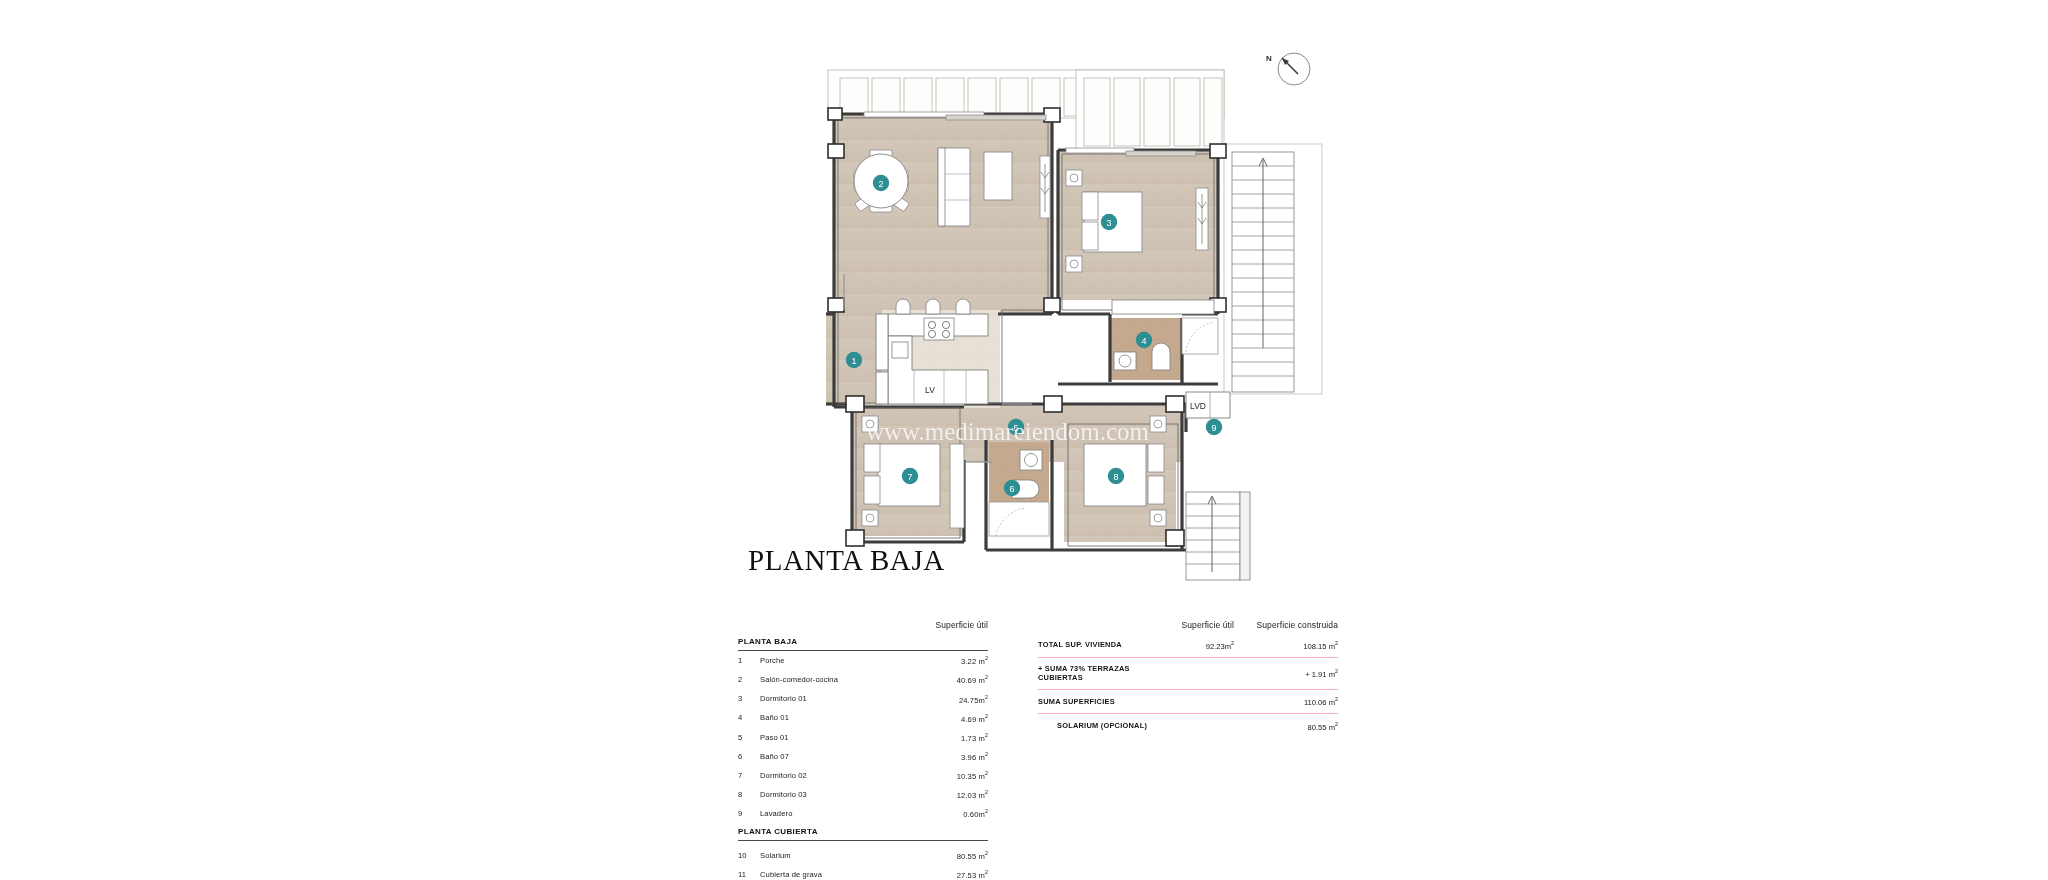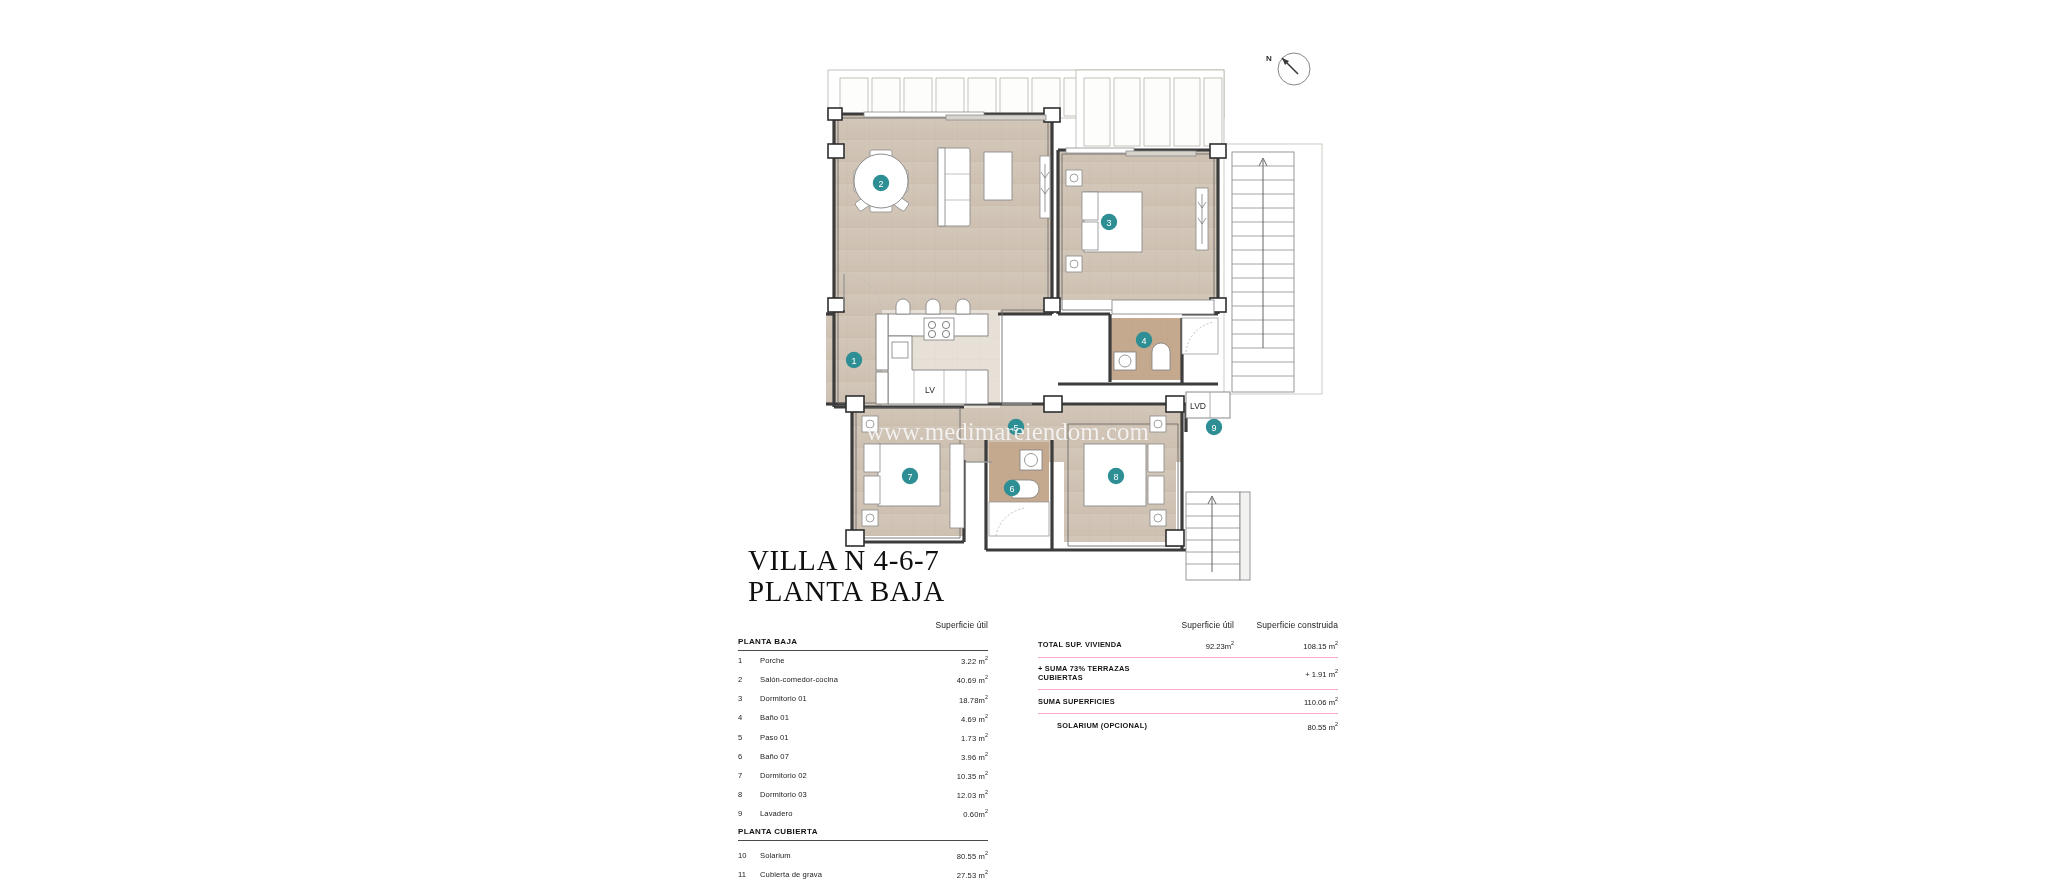--- a/index.html
+++ b/index.html
@@ -419,21 +419,20 @@
         <path d="M456 6 L472 22" stroke="#3a3a3a" stroke-width="1.6"></path>
         <path d="M456 6 L459 13 L463 9 Z" fill="#3a3a3a"></path>
         <text x="443" y="9" font-family="Liberation Sans, sans-serif" font-size="8" font-weight="bold" fill="#2a2a2a" text-anchor="middle">N</text>
       </g>
     </svg>
   </div>
 
   <div class="watermark">www.medimareiendom.com</div>
 
   <div class="title-block">
-    <div class="title-line">VILLA N 4-6-7</div>
     <div class="title-line">PLANTA BAJA</div>
   </div>
 
   <div class="tbl-left">
     <div class="hdr-row">
       <span class="h-util">Superficie útil</span>
     </div>
 
     <div class="sec-head">
       <span>PLANTA BAJA</span>
@@ -445,21 +444,21 @@
         <span class="val"><span>3.22 m</span><sup>2</sup></span>
       </div>
       <div class="row">
         <span class="num">2</span>
         <span class="nm">Salón-comedor-cocina</span>
         <span class="val"><span>40.69 m</span><sup>2</sup></span>
       </div>
       <div class="row">
         <span class="num">3</span>
         <span class="nm">Dormitorio 01</span>
-        <span class="val"><span>18.78m</span><sup>2</sup></span>
+        <span class="val"><span>24.75m</span><sup>2</sup></span>
       </div>
       <div class="row">
         <span class="num">4</span>
         <span class="nm">Baño 01</span>
         <span class="val"><span>4.69 m</span><sup>2</sup></span>
       </div>
       <div class="row">
         <span class="num">5</span>
         <span class="nm">Paso 01</span>
         <span class="val"><span>1.73 m</span><sup>2</sup></span>

